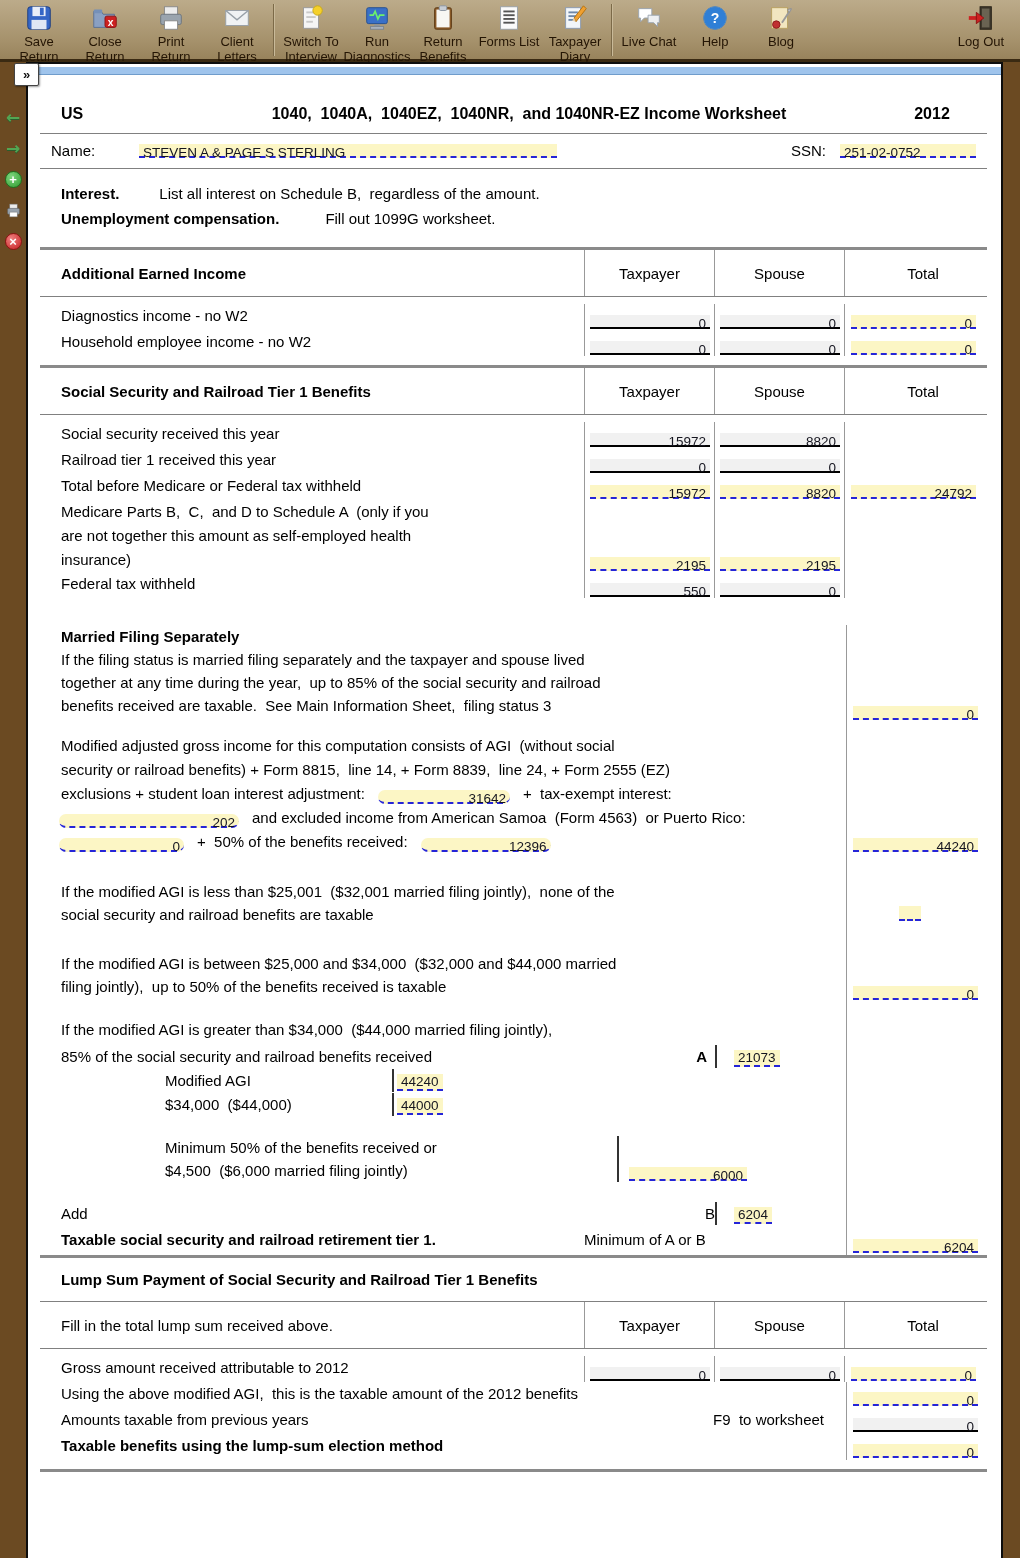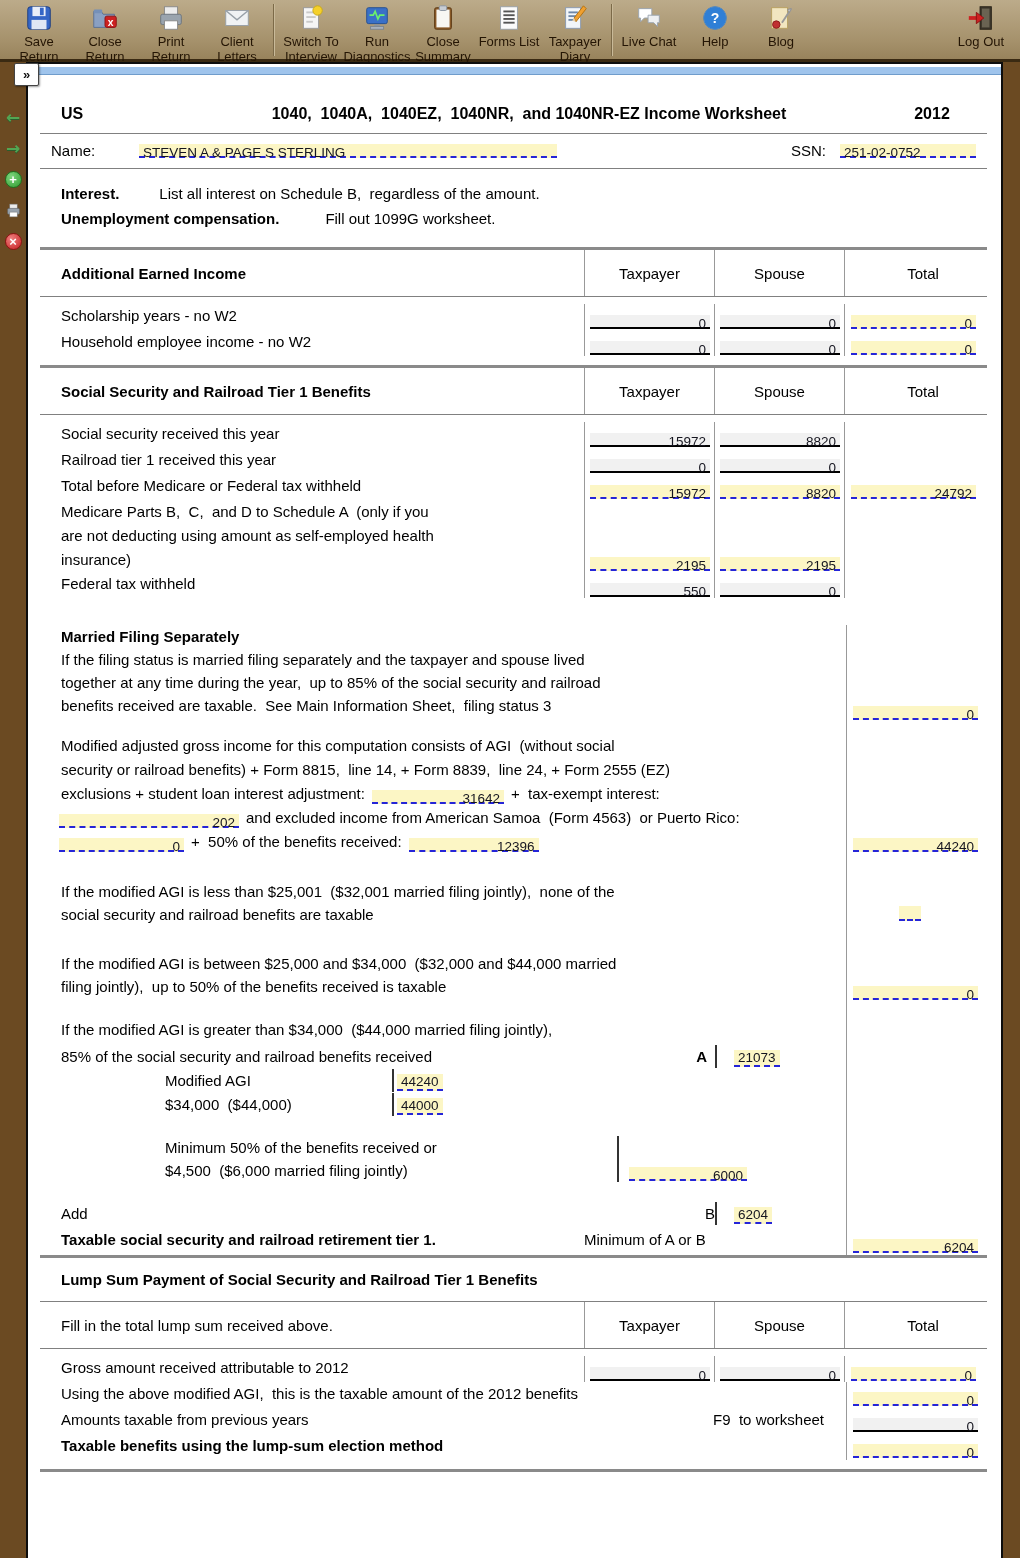--- a/index.html
+++ b/index.html
@@ -67,21 +67,21 @@
   .cfield { width:120px; margin:0 5px 1px 5px; }
   .c4 .cfield { width:125px; margin:0 25px 1px 6px; }
 
   
   .sec2 { display:grid; grid-template-columns:1fr 155px; font-size:15px; }
   .sec2 > .s-left { line-height:23px; padding-left:33px; }
   .sec2 > .s-right { border-left:1px solid #999; display:flex; flex-direction:column; justify-content:flex-end; align-items:flex-start; }
   .tfield { width:125px; margin:0 25px 2px 6px; }
   .mini { width:22px; height:15px; background:#fcf6c5; border-bottom:2px dashed #2525d8; margin:0 0 9px 52px; }
 
-  .ifield { display:inline-block; vertical-align:-4px; margin:0 7px; }
+  .ifield { display:inline-block; vertical-align:-4px; margin:0 13px;border-radius:8px; }
   .ifield.w132{ width:132px; } .ifield.w180{ width:180px; margin-left:0; } .ifield.w125{ width:125px; margin-left:0; } .ifield.w130{ width:130px; }
 
   
   .agi-line2 { display:flex; align-items:flex-end; height:27px; }
   .agi-line2 .t { flex:1; }
   .agi-line2 .alab { font-weight:bold; margin-right:8px; }
   .vwrap { border-left:2px solid #333; width:128px; margin-right:3px; padding-left:17px; }
   .vwrap .field { width:126px; margin:0; }
   .agi-sub { display:flex; height:24px; align-items:flex-end; padding-left:104px; }
   .agi-sub .sl { width:227px; line-height:22px; }
@@ -175,21 +175,21 @@
     <span class="tb-label">Run Diagnostics</span>
   </div>
   <div class="tb-item">
     <span>
         <svg width="30" height="30" viewBox="0 0 32 32">
           <rect x="7" y="5" width="18" height="23" rx="2" fill="#8a5a28" stroke="#5e3c16"></rect>
           <rect x="9" y="7" width="14" height="19" fill="#f7f7f3"></rect>
           <rect x="12" y="3" width="8" height="5" rx="1.5" fill="#c8cdd4" stroke="#8a93a0"></rect>
         </svg>
       </span>
-    <span class="tb-label">Close Summary</span>
+    <span class="tb-label">Return Benefits</span>
   </div>
   <div class="tb-item">
     <span>
         <svg width="30" height="30" viewBox="0 0 32 32">
           <rect x="7" y="4" width="18" height="24" fill="#fbfbfb" stroke="#99a1a8"></rect>
           <rect x="10" y="8" width="12" height="2" fill="#555"></rect>
           <rect x="10" y="12" width="12" height="2" fill="#555"></rect>
           <rect x="10" y="16" width="12" height="2" fill="#555"></rect>
           <rect x="10" y="20" width="12" height="2" fill="#555"></rect>
         </svg>
@@ -307,21 +307,21 @@
 
       <div class="thead">
         <span class="tt txt">Additional Earned Income</span>
         <span class="col txt">Taxpayer</span>
         <span class="col txt">Spouse</span>
         <span class="col txt">Total</span>
       </div>
       <div class="hr"></div>
       <div class="tbody">
         <div class="trow">
-          <span class="c1 txt">Scholarship years - no W2</span>
+          <span class="c1 txt">Diagnostics income - no W2</span>
           <span class="c2">
               <span class="field cfield">0</span>
             </span>
           <span class="c3">
               <span class="field cfield">0</span>
             </span>
           <span class="c4">
               <span class="field yellow cfield">0</span>
             </span>
         </div>
@@ -376,21 +376,21 @@
           <span class="c3">
               <span class="field yellow cfield">8820</span>
             </span>
           <span class="c4">
               <span class="field yellow cfield">24792</span>
             </span>
         </div>
         <div class="trow">
           <span class="c1">
             <div class="txt">Medicare Parts B,  C,  and D to Schedule A  (only if you</div>
-            <div class="txt">are not deducting using amount as self-employed health</div>
+            <div class="txt">are not together this amount as self-employed health</div>
             <div class="txt">insurance)</div>
           </span>
           <span class="c2">
               <span class="field yellow cfield">2195</span>
             </span>
           <span class="c3">
               <span class="field yellow cfield">2195</span>
             </span>
           <span class="c4"></span>
         </div>

